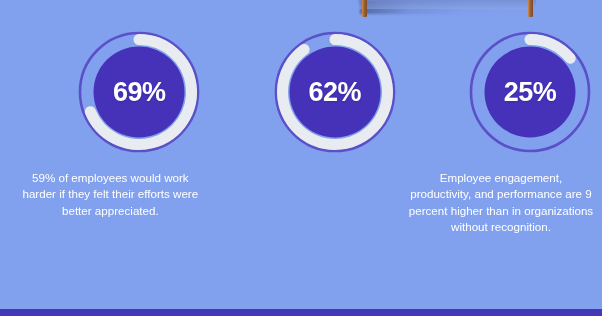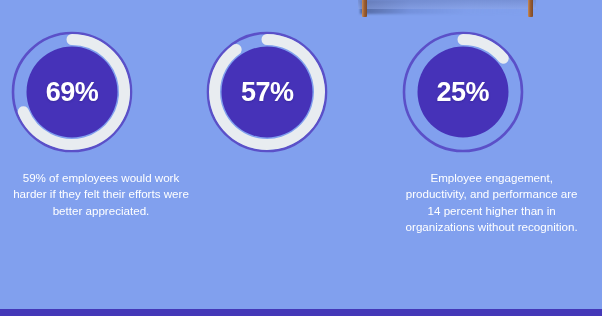--- a/index.html
+++ b/index.html
@@ -79,21 +79,21 @@
     display: flex;
     align-items: flex-start;
     justify-content: space-between;
     padding: 28px 8px 0 8px;
     box-sizing: border-box;
   }
   .stat-col {
     width: 196px;
     display: flex;
     flex-direction: column;
-    align-items: flex-start;
+    align-items: flex-end;
   }
 
   .donut-wrap {
     position: relative;
     width: 128px;
     height: 128px;
   }
   .donut-svg {
     display: block;
     width: 128px;
@@ -151,32 +151,32 @@
       <div class="stat-caption">59% of employees would work harder if they felt their efforts were better appreciated.</div>
     </div>
 
     <div class="stat-col">
       <div class="donut-wrap">
         <svg class="donut-svg" viewBox="0 0 128 128">
           <circle cx="64" cy="64" r="59" fill="none" stroke="#5b50c8" stroke-width="2.6"></circle>
           <circle cx="64" cy="64" r="45.5" fill="#4632b8"></circle>
           <path id="arc-2" fill="none" stroke="#e8ecf0" stroke-width="11" stroke-linecap="round" d="M 64.00 11.50 A 52.5 52.5 0 1 1 33.14 21.53"></path>
         </svg>
-        <div class="donut-value">57%</div>
+        <div class="donut-value">62%</div>
       </div>
     </div>
 
     <div class="stat-col">
       <div class="donut-wrap">
         <svg class="donut-svg" viewBox="0 0 128 128">
           <circle cx="64" cy="64" r="59" fill="none" stroke="#5b50c8" stroke-width="2.6"></circle>
           <circle cx="64" cy="64" r="45.5" fill="#4632b8"></circle>
           <path id="arc-3" fill="none" stroke="#e8ecf0" stroke-width="11" stroke-linecap="round" d="M 64.00 11.50 A 52.5 52.5 0 0 1 104.22 30.25"></path>
         </svg>
         <div class="donut-value">25%</div>
       </div>
-      <div class="stat-caption">Employee engagement, productivity, and performance are 14 percent higher than in organizations without recognition.</div>
+      <div class="stat-caption">Employee engagement, productivity, and performance are 9 percent higher than in organizations without recognition.</div>
     </div>
 
   </div>
 
   <div class="bottom-bar"></div>
 </div>
 
 </body></html>

